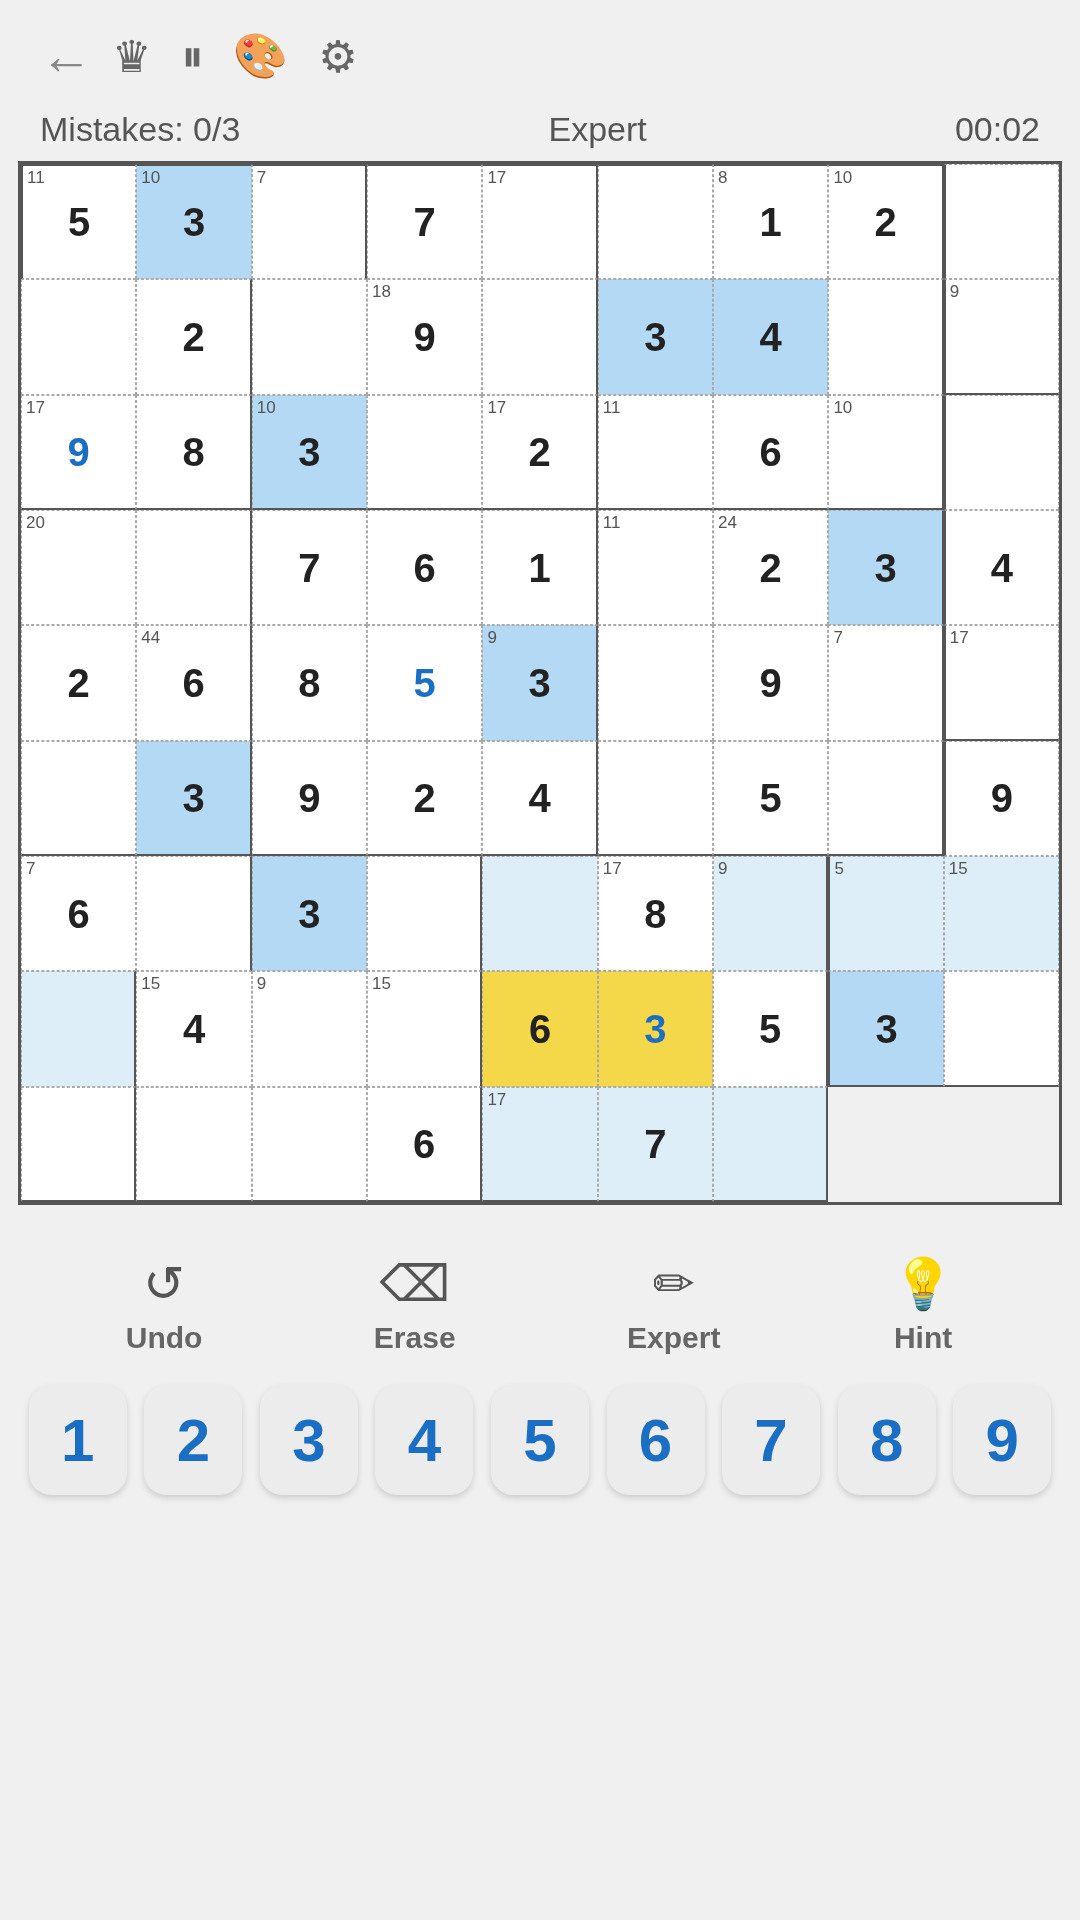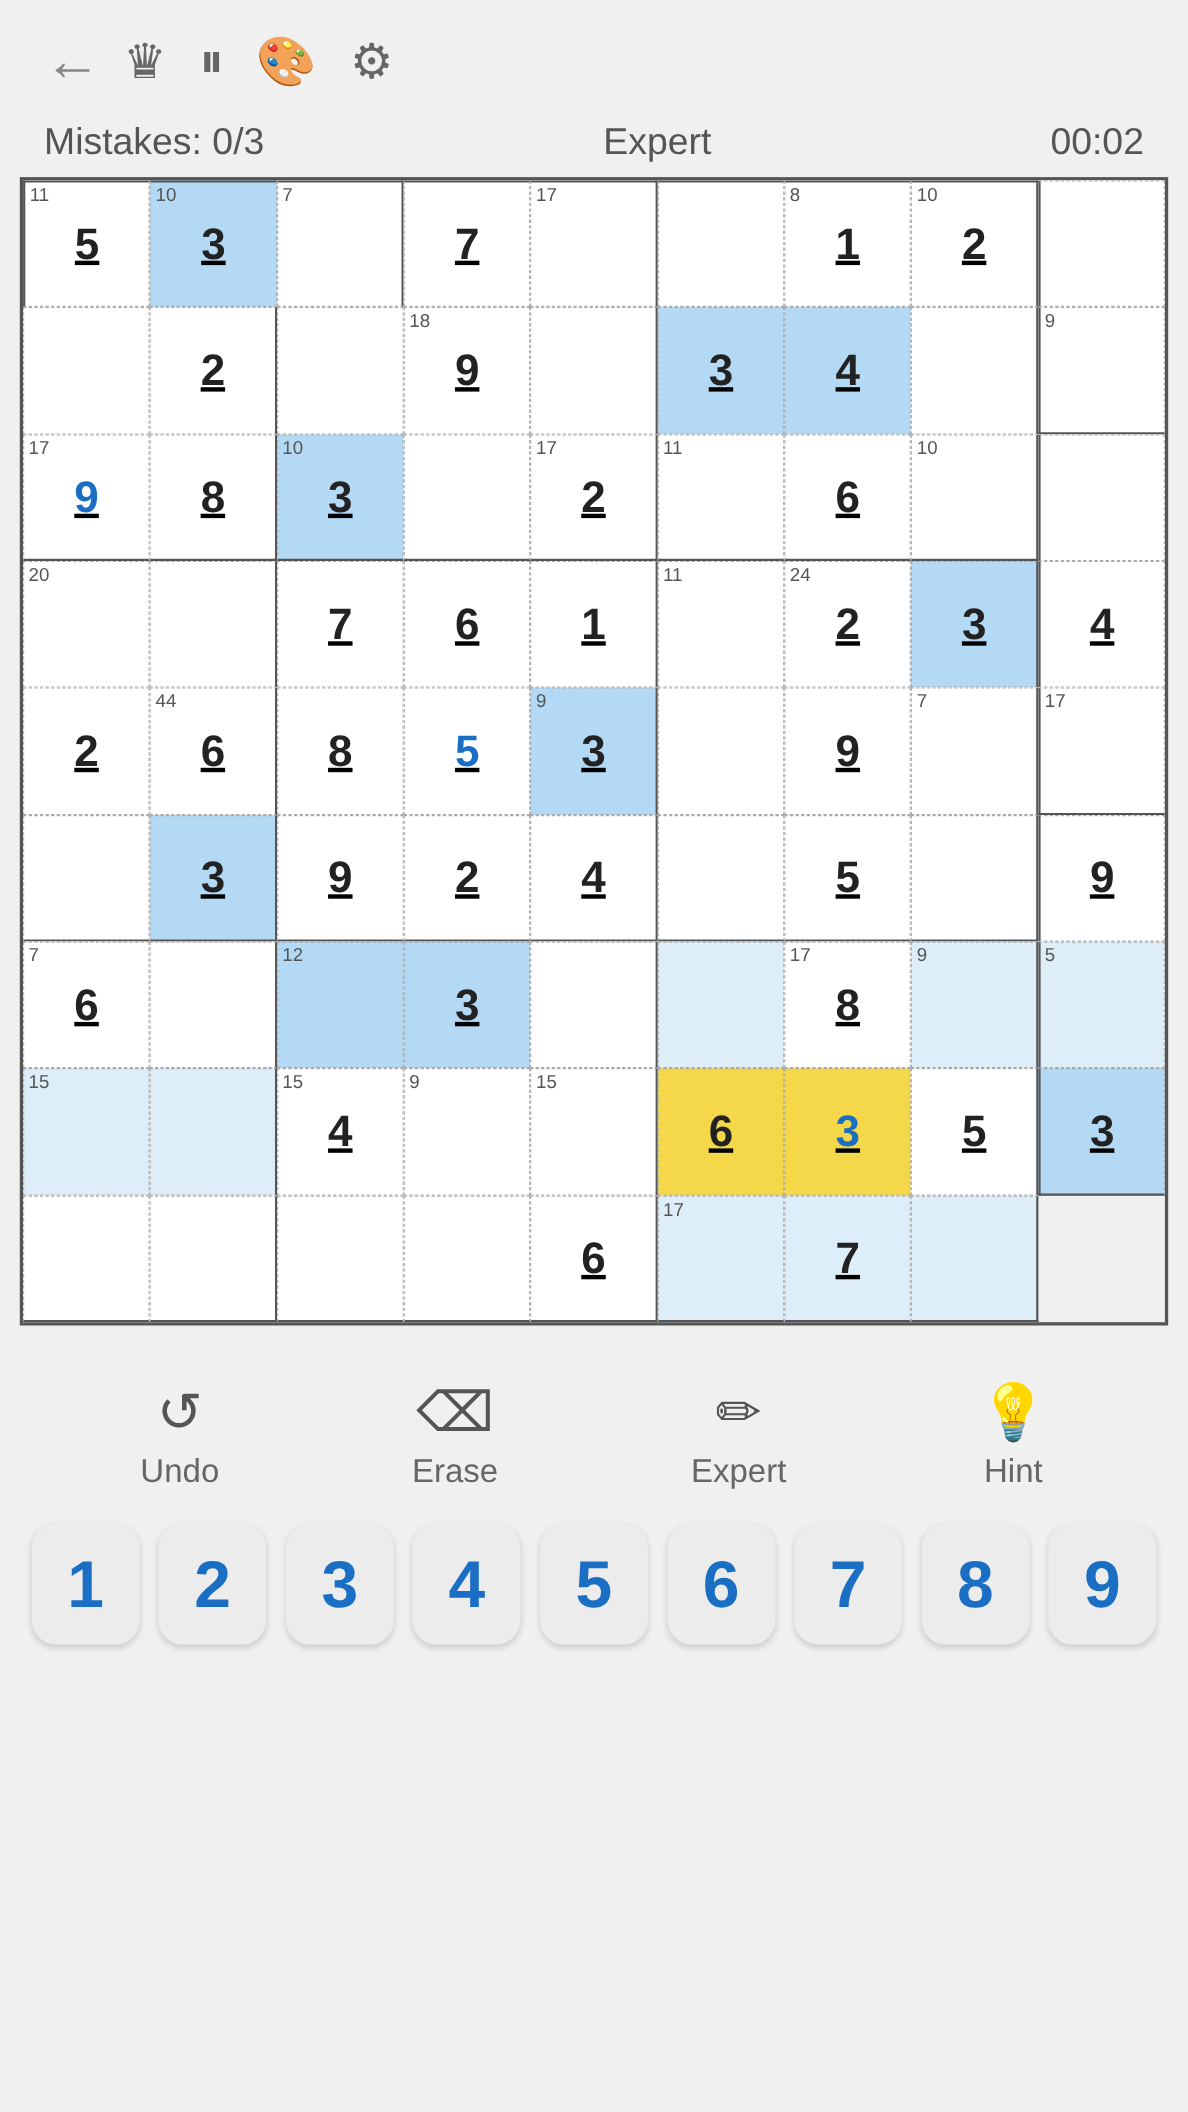--- a/index.html
+++ b/index.html
@@ -50,21 +50,20 @@
       justify-content: space-between;
       padding: 8px 40px 12px 40px;
       font-size: 34px;
       color: #555;
     }
 
     
     .grid-container {
       margin: 0 18px;
       border: 3px solid #555;
-      text-decoration: underline;
     }
 
     .sudoku-grid {
       display: grid;
       grid-template-columns: repeat(9, 1fr);
       grid-template-rows: repeat(9, 1fr);
       width: 100%;
       aspect-ratio: 1/1;
       border: none;
     }
@@ -130,20 +129,21 @@
       gap: 8px;
       cursor: pointer;
       color: #555;
     }
     .toolbar-icon {
       font-size: 50px;
     }
     .toolbar-label {
       font-size: 30px;
       color: #666;
+      font-weight: bold;
     }
 
     
     .number-pad {
       display: flex;
       justify-content: space-around;
       padding: 10px 20px 30px 20px;
     }
     .num-btn {
       width: 98px;
@@ -326,23 +326,20 @@
       </div>
       <div class="cell" data-row="6" data-col="9" style="background: rgb(255, 255, 255); border-bottom: 2.5px solid rgb(85, 85, 85); border-right: 2.5px solid rgb(85, 85, 85);"></div>
       <div class="cell" data-row="7" data-col="1" style="background: rgb(255, 255, 255); border-left: 2.5px solid rgb(85, 85, 85);">
         <span class="cell-value">9</span>
       </div>
       <div class="cell" data-row="7" data-col="2" style="background: rgb(255, 255, 255);">
         <span class="cell-corner">7</span>
         <span class="cell-value">6</span>
       </div>
       <div class="cell" data-row="7" data-col="3" style="background: rgb(255, 255, 255); border-right: 2.5px solid rgb(85, 85, 85);"></div>
-      <div class="cell" data-row="7" data-col="4" style="background: rgb(179, 217, 245);">
-        <span class="cell-corner">12</span>
-      </div>
       <div class="cell" data-row="7" data-col="5" style="background: rgb(179, 217, 245);">
         <span class="cell-value">3</span>
       </div>
       <div class="cell" data-row="7" data-col="6" style="background: rgb(255, 255, 255); border-right: 2.5px solid rgb(85, 85, 85);"></div>
       <div class="cell" data-row="7" data-col="7" style="background: rgb(222, 238, 248);"></div>
       <div class="cell" data-row="7" data-col="8" style="background: rgb(255, 255, 255);">
         <span class="cell-corner">17</span>
         <span class="cell-value">8</span>
       </div>
       <div class="cell" data-row="7" data-col="9" style="background: rgb(222, 238, 248); border-right: 2.5px solid rgb(85, 85, 85);">

